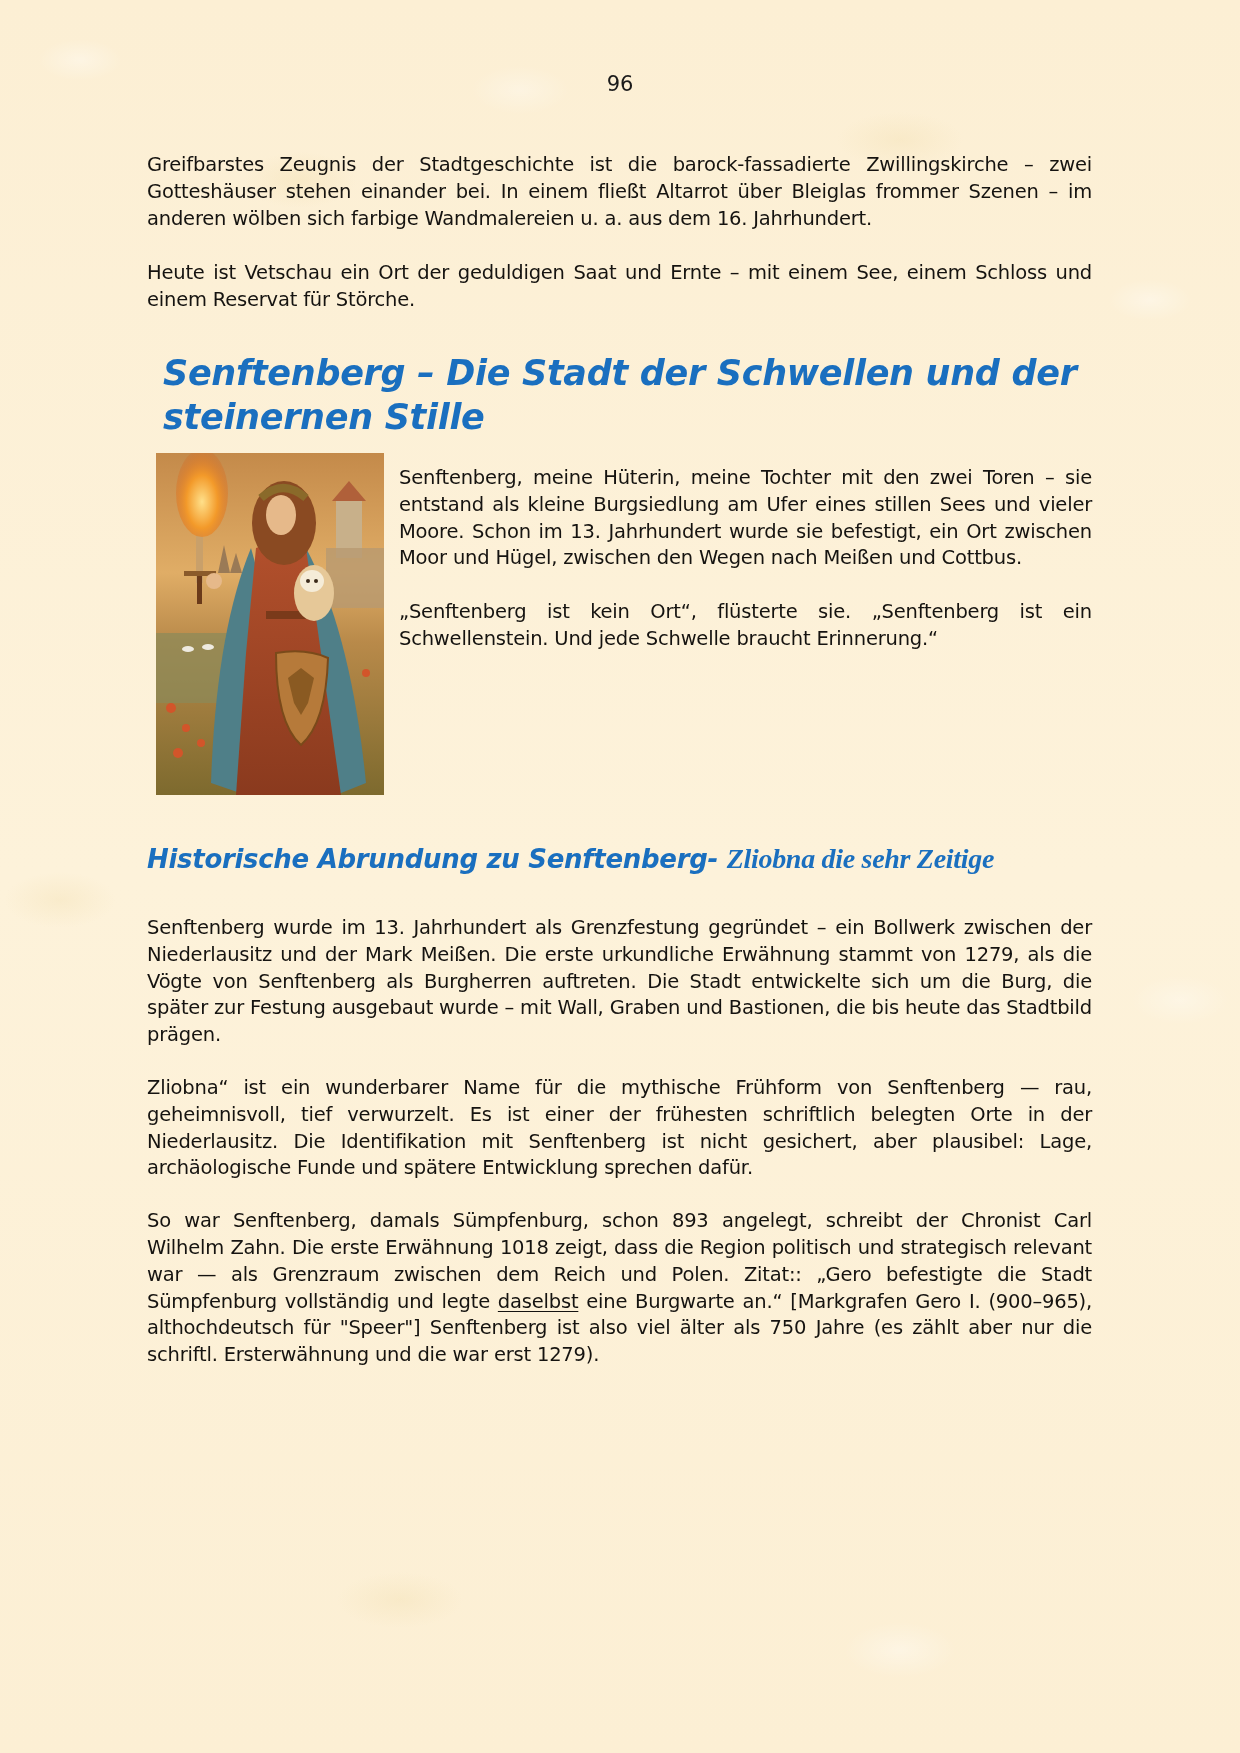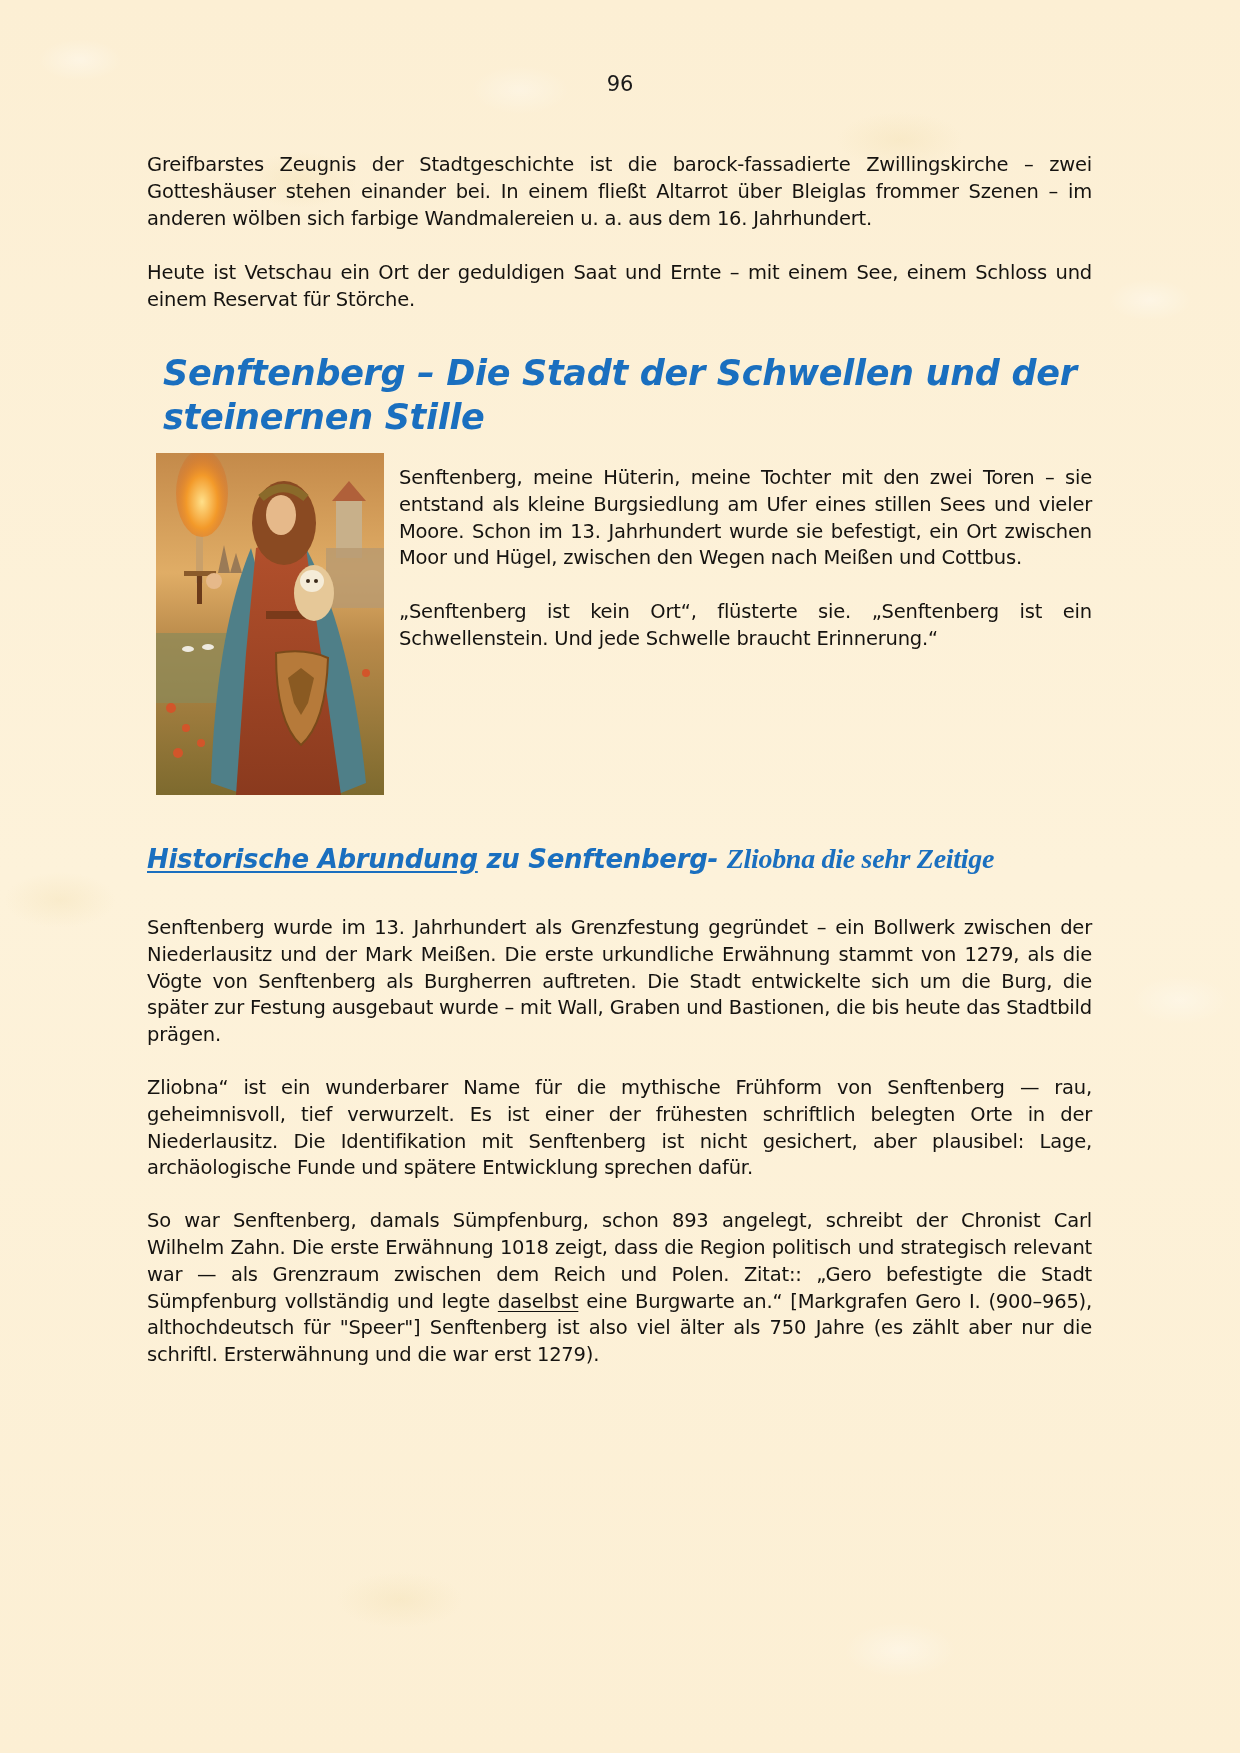--- a/index.html
+++ b/index.html
@@ -96,21 +96,20 @@
       width: 945px;
       margin: 0;
       font-size: 26px;
       line-height: 34px;
       font-weight: bold;
       font-style: italic;
       color: #1a6fbf;
       letter-spacing: -0.3px;
     }
     h2.sub-title .u {
-      text-decoration: underline;
       text-underline-offset: 3px;
     }
     h2.sub-title .serif {
       font-family: "Liberation Serif", serif;
       font-size: 28px;
     }
     .history {
       position: absolute;
       top: 907px;
       left: 147px;

